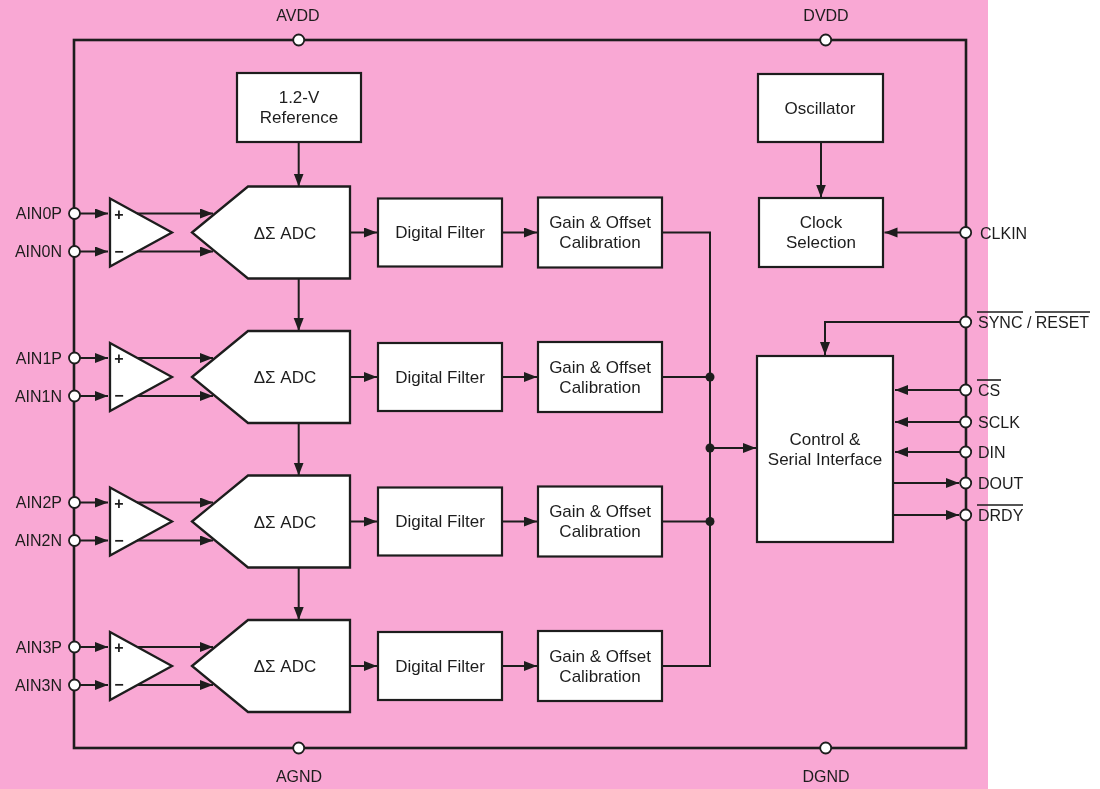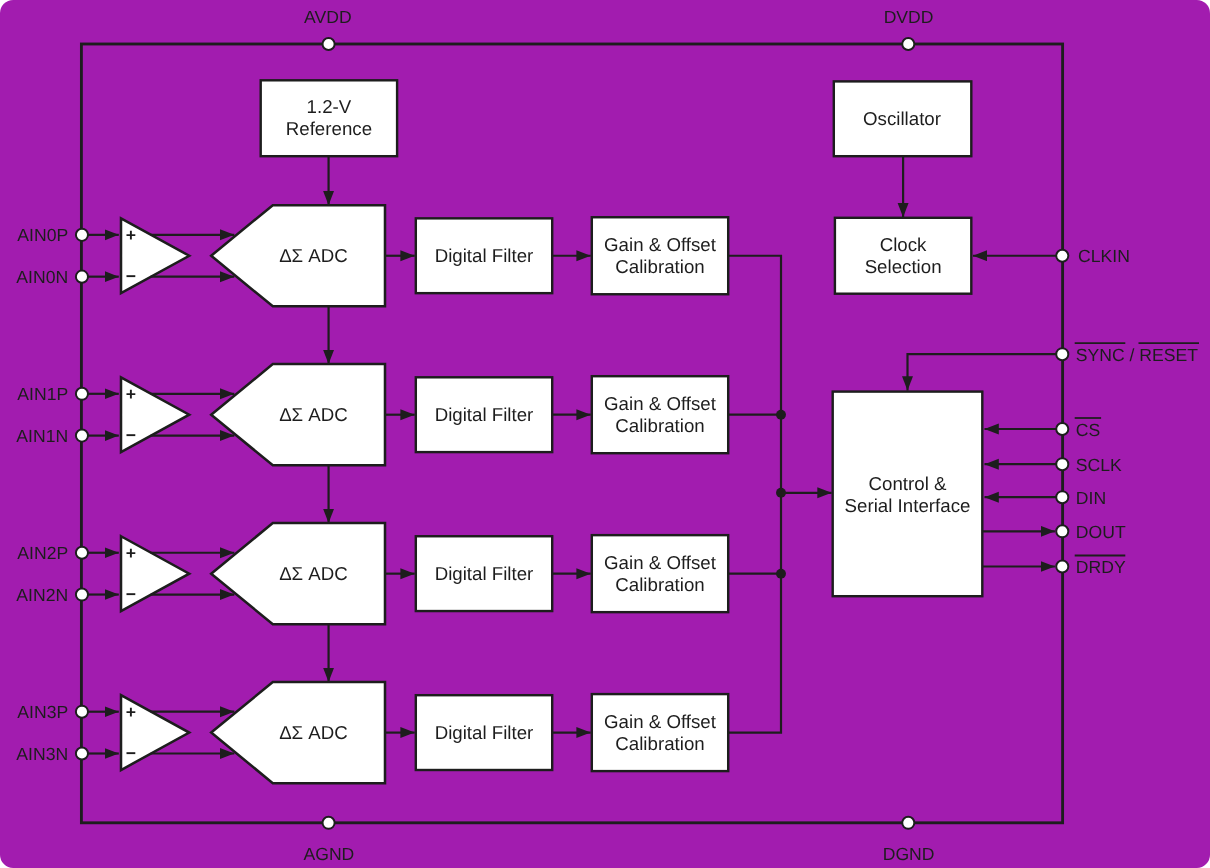--- a/index.html
+++ b/index.html
@@ -1,17 +1,17 @@
 <!DOCTYPE html>
 <html><head>
 <meta charset="utf-8">
 <style>
   html,body{margin:0;padding:0;background:#ffffff;}
-  .stage{width:1100px;height:789px;position:relative;background:#a21caf;
-         font-family:"Liberation Sans", sans-serif;border-radius:12px;}
+  .stage{width:988px;height:789px;position:relative;background:#f9a8d4;
+         font-family:"Liberation Sans", sans-serif;}
   svg{display:block;}
   text{fill:#1d1d1d;font-family:"Liberation Sans", sans-serif;}
   .pin-label{font-size:16px;}
   .block-label{font-size:17px;}
   .sign-label{font-size:16px;font-weight:bold;}
   .wire{stroke:#1d1d1d;stroke-width:2;fill:none;}
   .box{stroke:#1d1d1d;stroke-width:2.2;fill:#ffffff;}
   .outer{stroke:#1d1d1d;stroke-width:2.6;fill:none;}
   .shape{stroke:#1d1d1d;stroke-width:2.3;fill:#ffffff;}
   .pin-circle{stroke:#1d1d1d;stroke-width:1.8;fill:#ffffff;}

